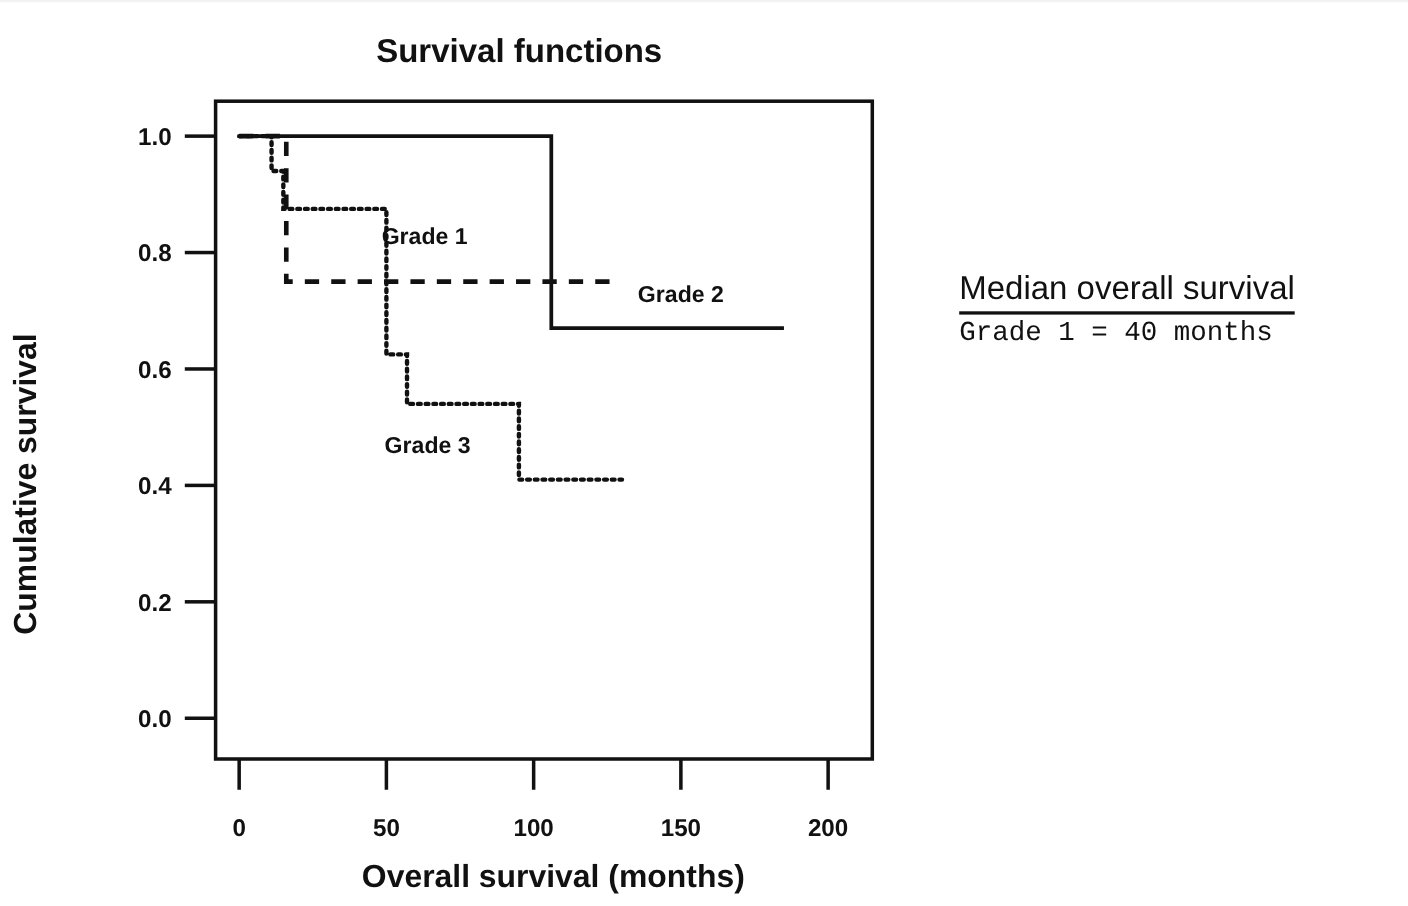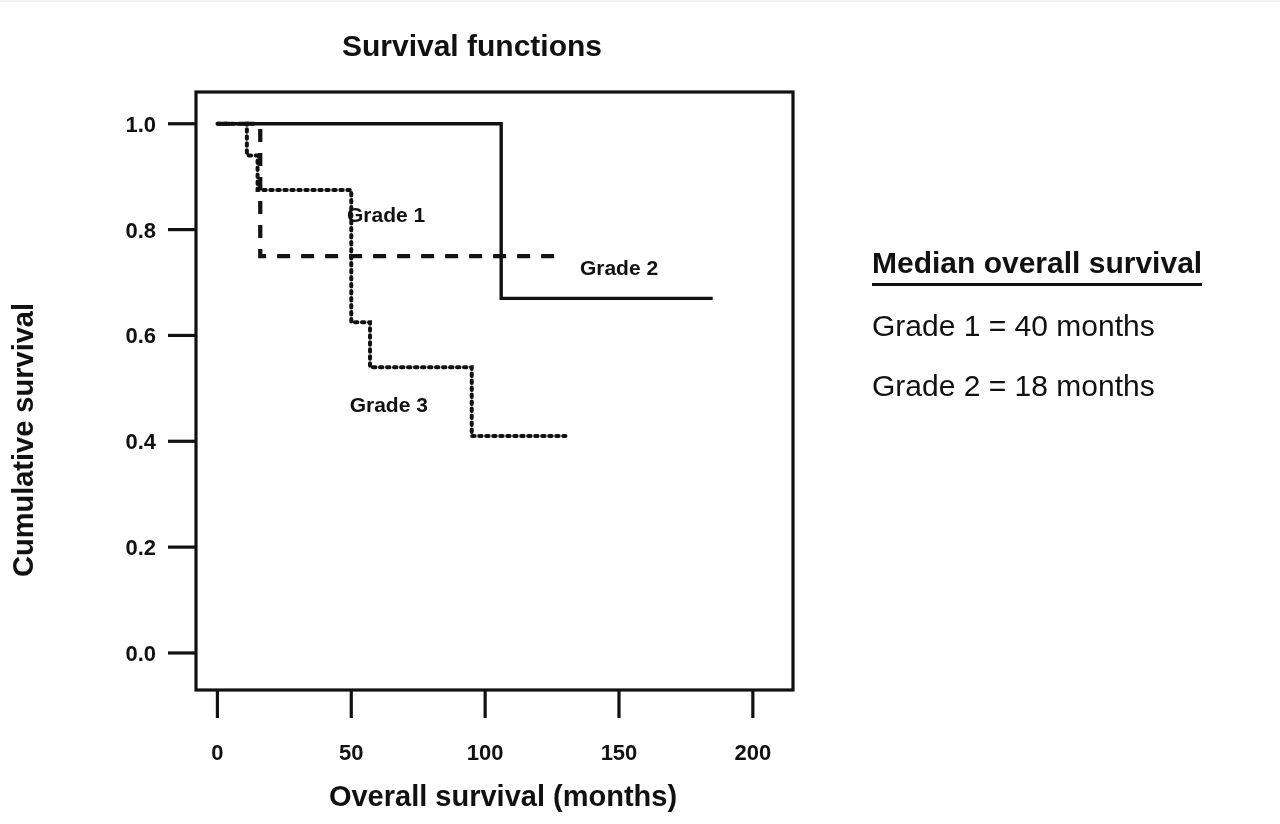--- a/index.html
+++ b/index.html
@@ -73,35 +73,36 @@
   .km-dotted  { stroke-width: 4.0; stroke-dasharray: 2.5 4.5; stroke-linecap: round; }
 
   #legend-panel {
     position: absolute;
     left: 872px;
     top: 244px;
     width: 400px;
   }
   .legend-heading {
     font-size: 30px;
-    font-weight: 700;
+    font-weight: 400;
     line-height: 1.28;
     color: #111111;
     border-bottom: 3px solid #111111;
     display: inline-block;
     padding-bottom: 1px;
     white-space: nowrap;
   }
   .legend-line {
-    font-size: 30px;
+    font-size: 25px;
     font-weight: 500;
     line-height: 1.32;
     color: #111111;
     white-space: nowrap;
-    margin-top: 20px;
+    margin-top: 0;
+    font-family: Liberation Mono, monospace;
   }
   .top-hairline {
     position: absolute;
     left: 0;
     top: 0;
     width: 1280px;
     height: 2px;
     background: #f2f2f2;
   }
 </style>
@@ -156,16 +157,15 @@
     <g id="curve-labels">
         <text x="386.0762331838565" y="221.65486725663726" text-anchor="middle" class="curve-label">Grade 1</text>
         <text x="618.9865470852019" y="274.5752212389381" text-anchor="middle" class="curve-label">Grade 2</text>
         <text x="388.7533632286995" y="412.1681415929204" text-anchor="middle" class="curve-label">Grade 3</text>
       </g>
   </svg>
 
   <div id="legend-panel">
     <div class="legend-heading">Median overall survival</div>
     <div class="legend-line">Grade 1 = 40 months</div>
-    <div class="legend-line">Grade 2 = 18 months</div>
   </div>
 
 </div>
 
 </body></html>

